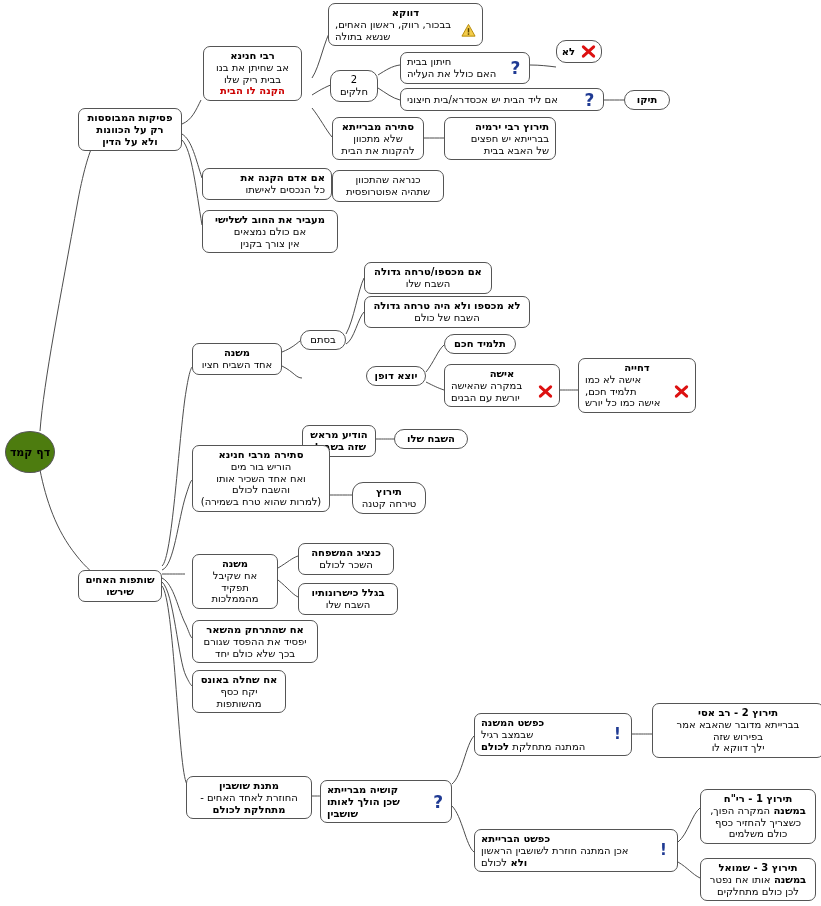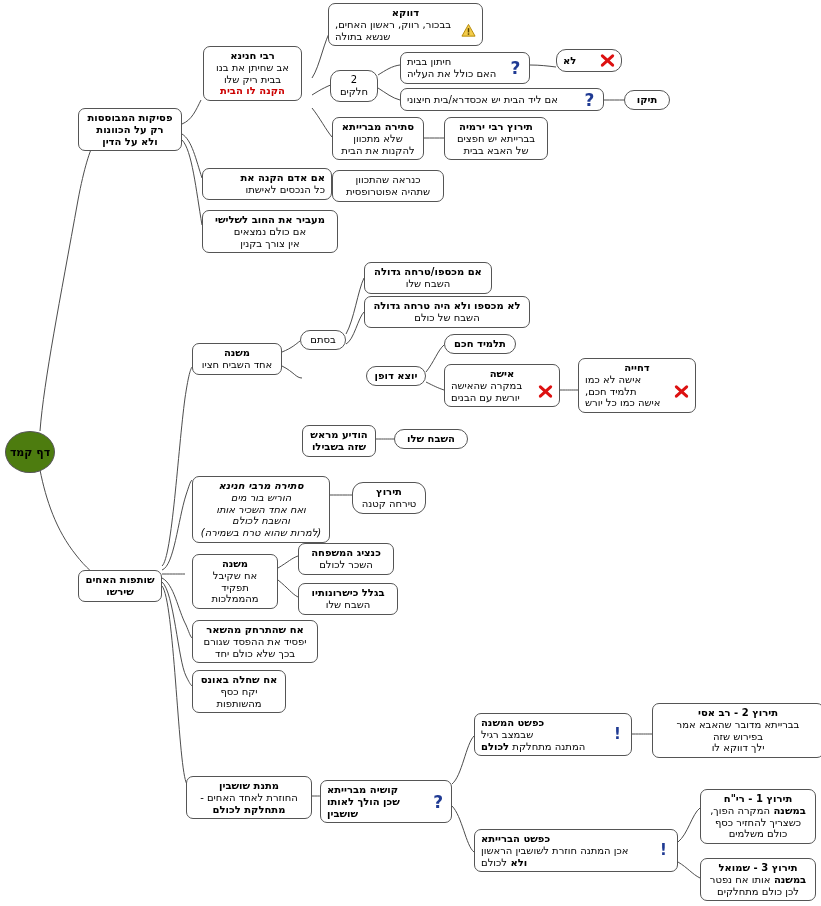--- a/index.html
+++ b/index.html
@@ -160,21 +160,21 @@
   <div class="node" style="left:400px;top:52px;width:130px;">
     <div class="withicon">
       <span class="ico qmark">?</span>
       <span class="txtcol">
         <span class="ln">חיתון בבית</span>
         <span class="ln">האם כולל את העליה</span>
       </span>
     </div>
   </div>
 
-  <div class="node pill" style="left:556px;top:49px;width:66px;">
+  <div class="node pill" style="left:556px;top:40px;width:46px;">
     <div class="withicon">
       <span class="ico">
         <svg viewBox="0 0 16 16" width="15" height="15">
           <line x1="2.5" y1="3" x2="13.5" y2="13" stroke="#dd1111" stroke-width="3.2" stroke-linecap="round"></line>
           <line x1="13.5" y1="3" x2="2.5" y2="13" stroke="#dd1111" stroke-width="3.2" stroke-linecap="round"></line>
         </svg>
       </span>
       <span class="ttl txtcol">לא</span>
     </div>
   </div>
@@ -191,21 +191,21 @@
   <div class="node pill" style="left:624px;top:90px;width:46px;">
     <span class="ttl">תיקו</span>
   </div>
 
   <div class="node" style="left:332px;top:117px;width:92px;">
     <span class="ttl">סתירה מברייתא</span>
     <span class="ln">שלא מתכוון</span>
     <span class="ln">להקנות את הבית</span>
   </div>
 
-  <div class="node" style="left:444px;top:117px;width:104px;">
+  <div class="node" style="left:444px;top:117px;width:112px;text-align:right;">
     <span class="ttl">תירוץ רבי ירמיה</span>
     <span class="ln">בברייתא יש חפצים</span>
     <span class="ln">של האבא בבית</span>
   </div>
 
   <div class="node" style="left:202px;top:168px;width:130px;text-align:right;">
     <span class="ttl">אם אדם הקנה את</span>
     <span class="ln">כל הנכסים לאישתו</span>
   </div>
 
@@ -287,21 +287,21 @@
 
   <div class="node" style="left:302px;top:425px;width:74px;">
     <span class="ttl">הודיע מראש</span>
     <span class="ttl">שזה בשבילו</span>
   </div>
 
   <div class="node pill" style="left:394px;top:429px;width:74px;">
     <span class="ttl">השבח שלו</span>
   </div>
 
-  <div class="node" style="left:192px;top:476px;width:138px;font-style:italic;">
+  <div class="node" style="left:192px;top:445px;width:138px;">
     <span class="ttl">סתירה מרבי חנינא</span>
     <span class="ln">הוריש בור מים</span>
     <span class="ln">ואח אחד השכיר אותו</span>
     <span class="ln">והשבח לכולם</span>
     <span class="ln">(למרות שהוא טרח בשמירה)</span>
   </div>
 
   <div class="node" style="left:352px;top:482px;width:74px;border-radius:11px;">
     <span class="ttl">תירוץ</span>
     <span class="ln">טירחה קטנה</span>

